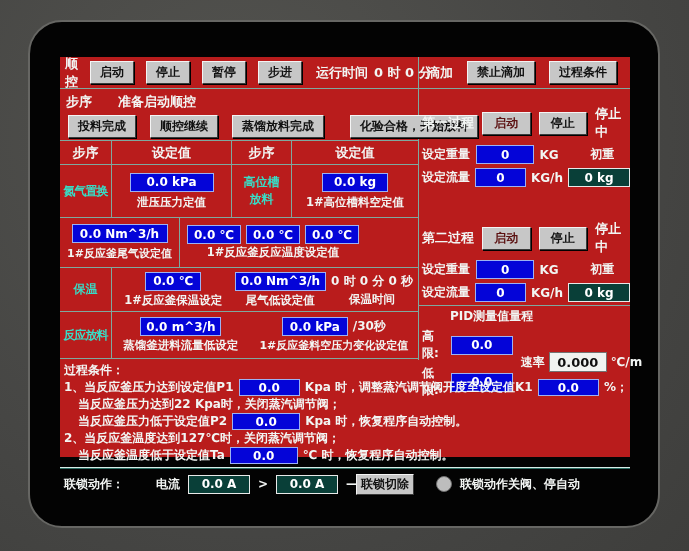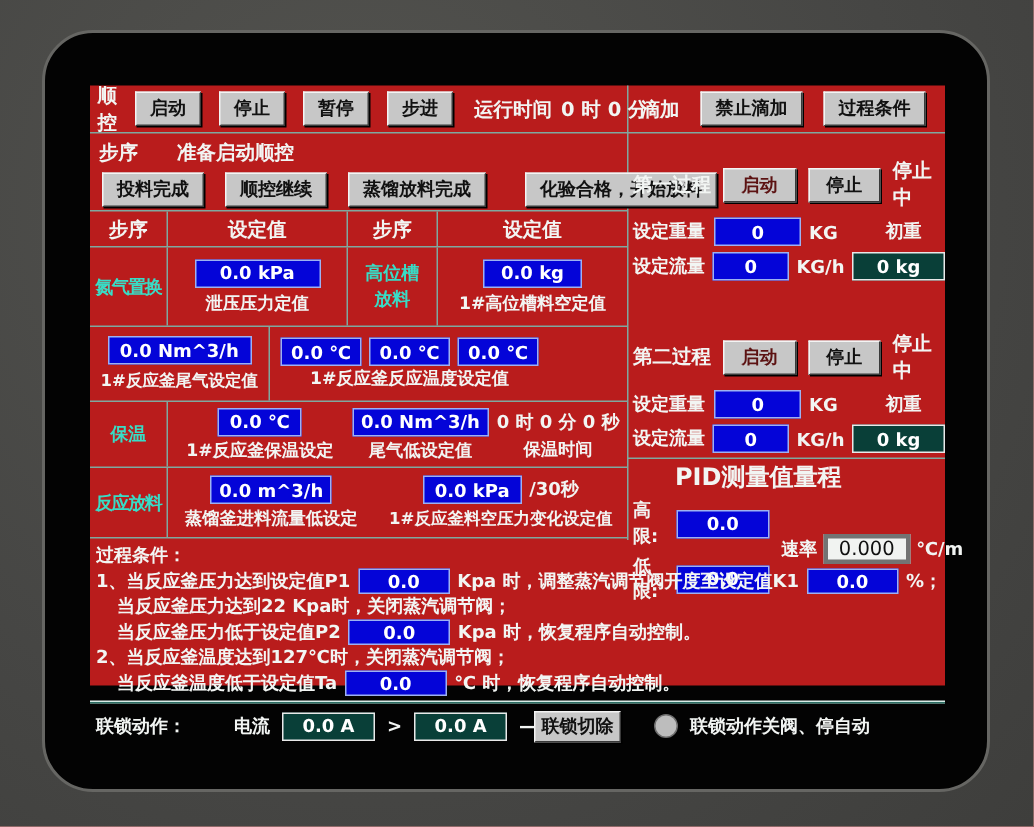--- a/index.html
+++ b/index.html
@@ -36,23 +36,23 @@
     background:#0404d8; color:#fff; border:1px solid #9db1f2;
     display:inline-flex; align-items:center; justify-content:center;
     font-size:12px; font-weight:bold; padding:1px 5px; white-space:nowrap; height:19px;
   }
   .obox {
     background:#093f38; color:#fff; border:1px solid #e9e9e9;
     display:inline-flex; align-items:center; justify-content:center;
     font-size:12px; font-weight:bold; padding:1px 8px; white-space:nowrap; height:19px;
   }
   .wbox {
-    background:#f1f3f1; color:#101010; border:3px solid #737373;
+    background:#f1f3f1; color:#101010; border:1px solid #737373;
     display:inline-flex; align-items:center; justify-content:center;
-    font-size:13px; font-weight:normal; padding:1px 10px; white-space:nowrap; height:20px;
+    font-size:13px; font-weight:bold; padding:1px 10px; white-space:nowrap; height:20px;
   }
   .cyan { color:#38dcc6; }
   .nowrap { white-space:nowrap; }
 
   .seqbar { position:absolute; left:0; top:0; width:358px; height:31px;
     display:flex; align-items:center; gap:12px; padding:0 5px; }
   .hline-full { left:0; top:31px; width:570px; }
   .runtime { margin-left:2px; white-space:nowrap; font-size:13px; }
 
   .dripbar { position:absolute; left:359px; top:0; width:211px; height:31px;
@@ -84,21 +84,21 @@
   .rpanel-proc { position:absolute; left:362px; width:208px; }
   .proc-title-row { display:flex; align-items:center; gap:8px; }
   .proc-title { font-size:13px; white-space:nowrap; }
   .proc-row { display:flex; align-items:center; gap:5px; margin-top:4px; }
   .proc-row .lbl { width:55px; white-space:nowrap; }
   .proc-row .vbox { width:64px; }
   .proc-row .unit { width:34px; white-space:nowrap; }
   .right-slot { margin-left:auto; display:flex; justify-content:center; width:62px; }
 
   .pid { position:absolute; left:362px; top:251px; width:208px; }
-  .pid-title { padding-left:28px; font-size:16px; }
+  .pid-title { padding-left:28px; font-size:12px; }
   .pid-body { display:flex; align-items:center; }
   .pid-left { display:flex; flex-direction:column; gap:3px; margin-top:3px; }
   .pid-line { display:flex; align-items:center; gap:4px; }
   .pid-line .vbox { width:70px; }
   .pid-rate { display:flex; align-items:center; gap:4px; margin-left:8px; white-space:nowrap; }
 
   .cond { position:absolute; left:4px; top:305px; width:564px; font-size:12px; }
   .cond-line { display:flex; align-items:center; gap:5px; height:17px; white-space:nowrap; }
   .cond-line.indent { padding-left:14px; }
   .cond .vbox { width:68px; height:17px; }

